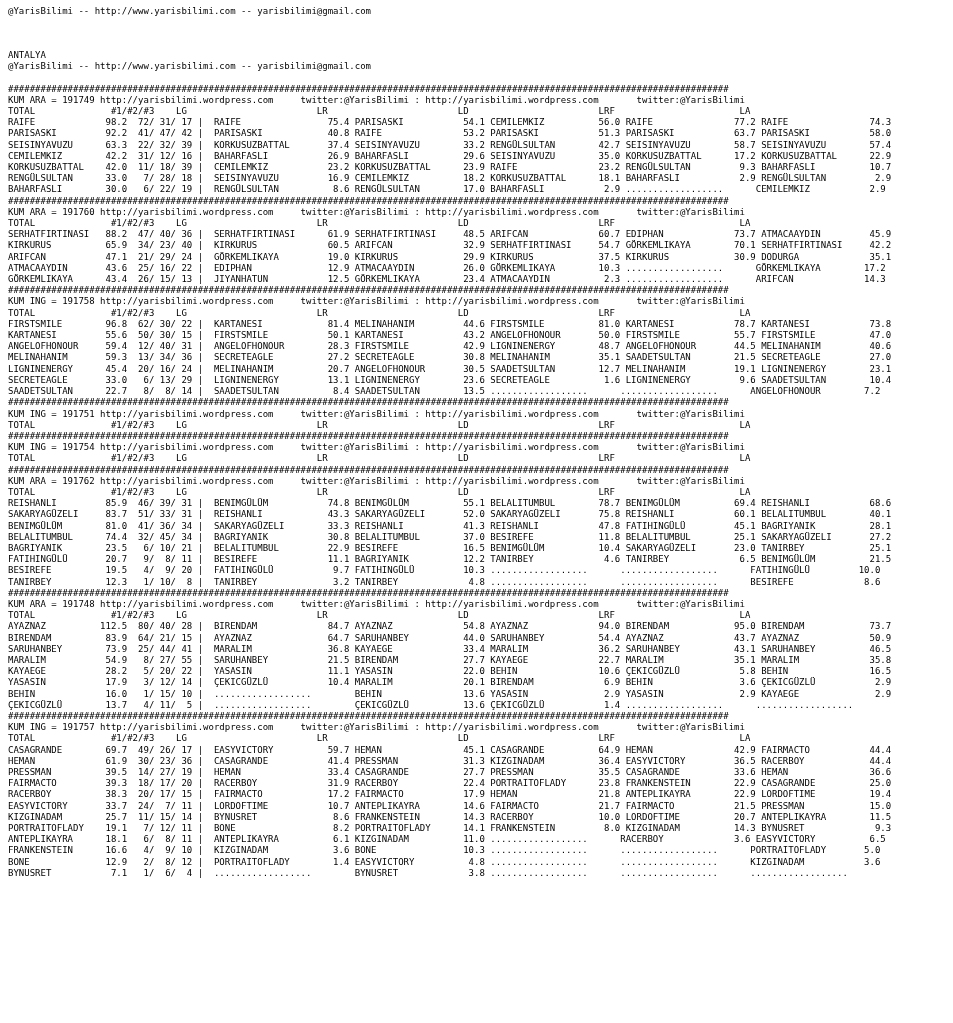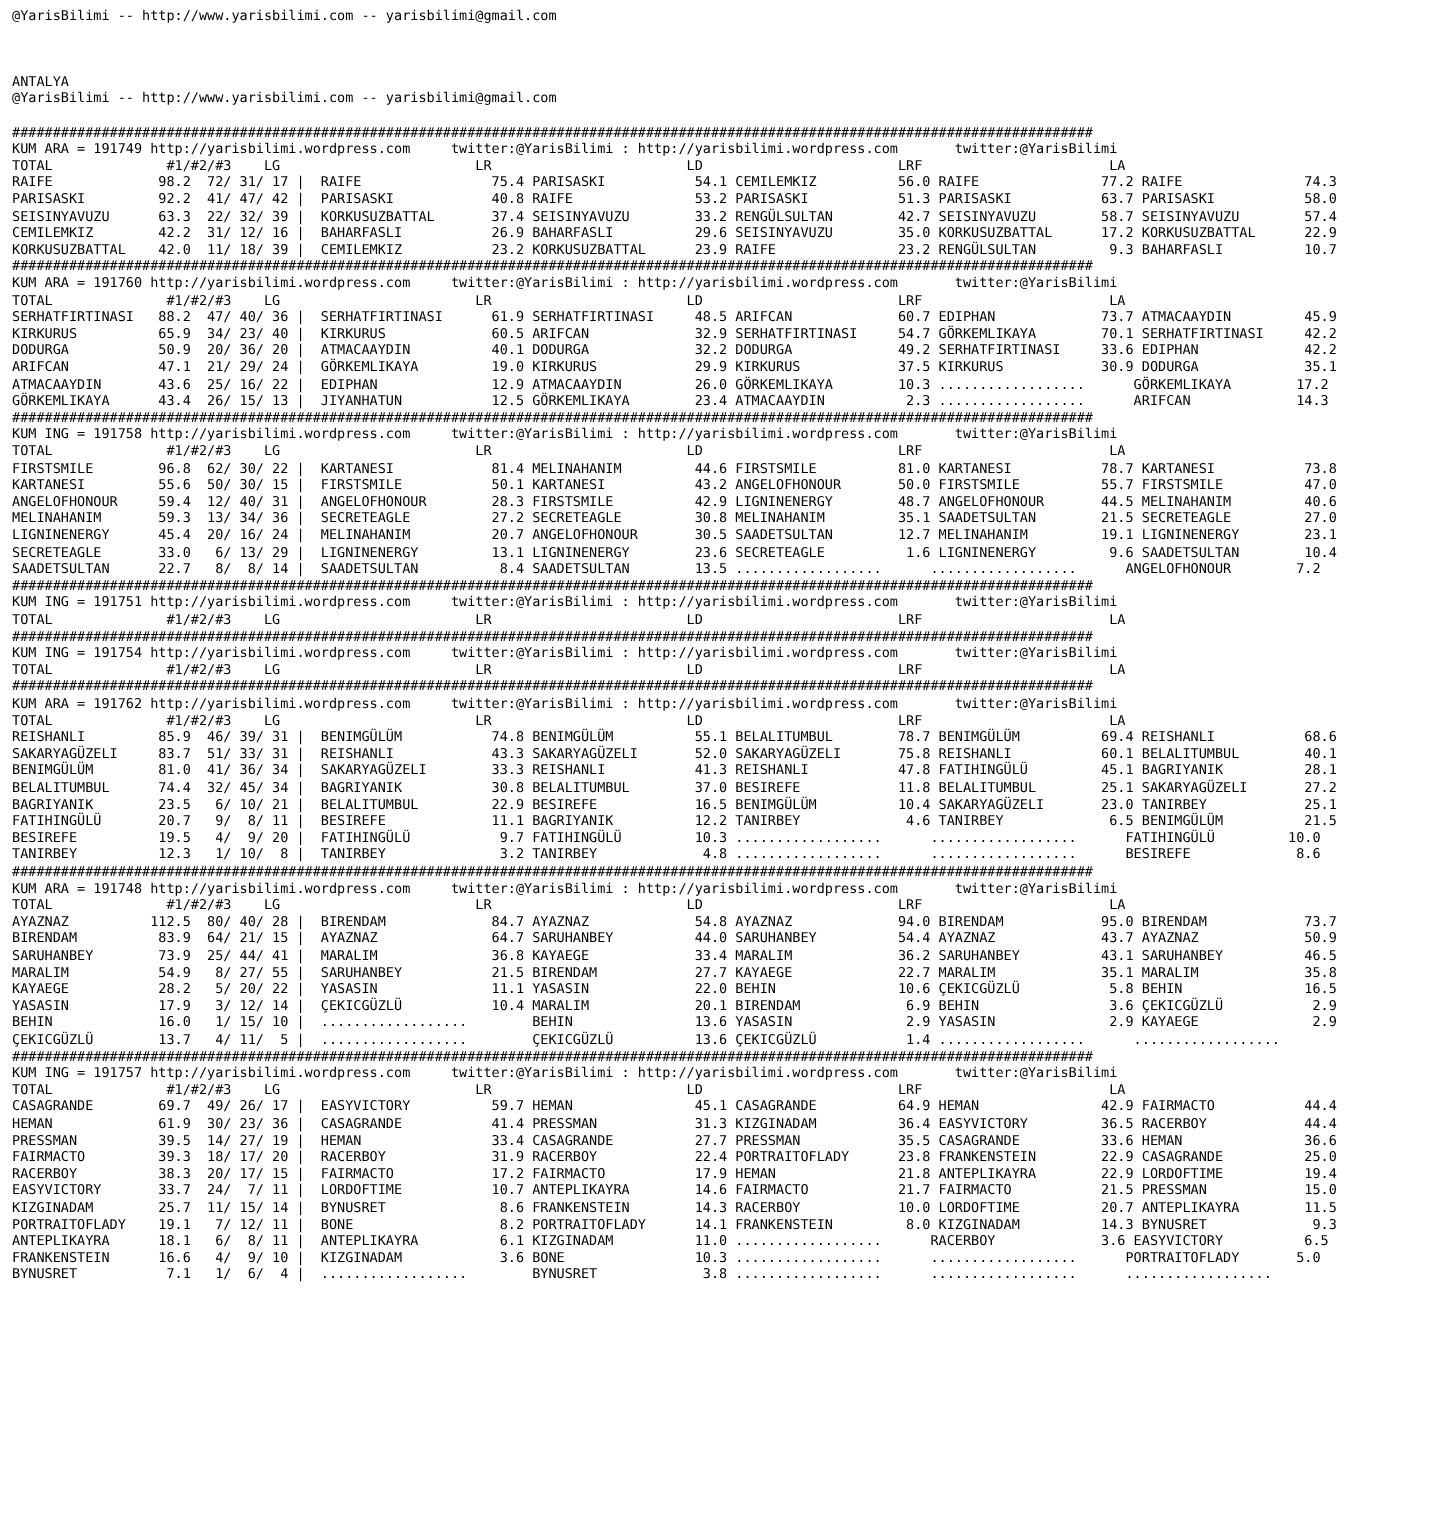--- a/index.html
+++ b/index.html
@@ -47,26 +47,27 @@
 
   <div id="races-container">
       <pre class="block">#####################################################################################################################################</pre>
       <pre class="block">KUM ARA = 191749 http://yarisbilimi.wordpress.com     twitter:@YarisBilimi : http://yarisbilimi.wordpress.com       twitter:@YarisBilimi</pre>
       <pre class="block">TOTAL              #1/#2/#3    LG                        LR                        LD                        LRF                       LA</pre>
       <pre class="block">RAIFE             98.2  72/ 31/ 17 |  RAIFE                75.4 PARISASKI           54.1 CEMILEMKIZ          56.0 RAIFE               77.2 RAIFE               74.3</pre>
       <pre class="block">PARISASKI         92.2  41/ 47/ 42 |  PARISASKI            40.8 RAIFE               53.2 PARISASKI           51.3 PARISASKI           63.7 PARISASKI           58.0</pre>
       <pre class="block">SEISINYAVUZU      63.3  22/ 32/ 39 |  KORKUSUZBATTAL       37.4 SEISINYAVUZU        33.2 RENGÜLSULTAN        42.7 SEISINYAVUZU        58.7 SEISINYAVUZU        57.4</pre>
       <pre class="block">CEMILEMKIZ        42.2  31/ 12/ 16 |  BAHARFASLI           26.9 BAHARFASLI          29.6 SEISINYAVUZU        35.0 KORKUSUZBATTAL      17.2 KORKUSUZBATTAL      22.9</pre>
       <pre class="block">KORKUSUZBATTAL    42.0  11/ 18/ 39 |  CEMILEMKIZ           23.2 KORKUSUZBATTAL      23.9 RAIFE               23.2 RENGÜLSULTAN         9.3 BAHARFASLI          10.7</pre>
+      <pre class="block">RENGÜLSULTAN      33.0   7/ 28/ 18 |  SEISINYAVUZU         16.9 CEMILEMKIZ          18.2 KORKUSUZBATTAL      18.1 BAHARFASLI           2.9 RENGÜLSULTAN         2.9</pre>
+      <pre class="block">BAHARFASLI        30.0   6/ 22/ 19 |  RENGÜLSULTAN          8.6 RENGÜLSULTAN        17.0 BAHARFASLI           2.9 ..................      CEMILEMKIZ           2.9</pre>
       <pre class="block">#####################################################################################################################################</pre>
       <pre class="block">KUM ARA = 191760 http://yarisbilimi.wordpress.com     twitter:@YarisBilimi : http://yarisbilimi.wordpress.com       twitter:@YarisBilimi</pre>
       <pre class="block">TOTAL              #1/#2/#3    LG                        LR                        LD                        LRF                       LA</pre>
       <pre class="block">SERHATFIRTINASI   88.2  47/ 40/ 36 |  SERHATFIRTINASI      61.9 SERHATFIRTINASI     48.5 ARIFCAN             60.7 EDIPHAN             73.7 ATMACAAYDIN         45.9</pre>
       <pre class="block">KIRKURUS          65.9  34/ 23/ 40 |  KIRKURUS             60.5 ARIFCAN             32.9 SERHATFIRTINASI     54.7 GÖRKEMLIKAYA        70.1 SERHATFIRTINASI     42.2</pre>
-      <pre class="block">DODURGA           50.9  20/ 36/ 20 |  ATMACAAYDIN          40.1 DODURGA             32.2 DODURGA             49.2 SERHATFIRTINASI     33.6 EDIPHAN             42.2</pre>
       <pre class="block">ARIFCAN           47.1  21/ 29/ 24 |  GÖRKEMLIKAYA         19.0 KIRKURUS            29.9 KIRKURUS            37.5 KIRKURUS            30.9 DODURGA             35.1</pre>
       <pre class="block">ATMACAAYDIN       43.6  25/ 16/ 22 |  EDIPHAN              12.9 ATMACAAYDIN         26.0 GÖRKEMLIKAYA        10.3 ..................      GÖRKEMLIKAYA        17.2</pre>
       <pre class="block">GÖRKEMLIKAYA      43.4  26/ 15/ 13 |  JIYANHATUN           12.5 GÖRKEMLIKAYA        23.4 ATMACAAYDIN          2.3 ..................      ARIFCAN             14.3</pre>
       <pre class="block">#####################################################################################################################################</pre>
       <pre class="block">KUM ING = 191758 http://yarisbilimi.wordpress.com     twitter:@YarisBilimi : http://yarisbilimi.wordpress.com       twitter:@YarisBilimi</pre>
       <pre class="block">TOTAL              #1/#2/#3    LG                        LR                        LD                        LRF                       LA</pre>
       <pre class="block">FIRSTSMILE        96.8  62/ 30/ 22 |  KARTANESI            81.4 MELINAHANIM         44.6 FIRSTSMILE          81.0 KARTANESI           78.7 KARTANESI           73.8</pre>
       <pre class="block">KARTANESI         55.6  50/ 30/ 15 |  FIRSTSMILE           50.1 KARTANESI           43.2 ANGELOFHONOUR       50.0 FIRSTSMILE          55.7 FIRSTSMILE          47.0</pre>
       <pre class="block">ANGELOFHONOUR     59.4  12/ 40/ 31 |  ANGELOFHONOUR        28.3 FIRSTSMILE          42.9 LIGNINENERGY        48.7 ANGELOFHONOUR       44.5 MELINAHANIM         40.6</pre>
       <pre class="block">MELINAHANIM       59.3  13/ 34/ 36 |  SECRETEAGLE          27.2 SECRETEAGLE         30.8 MELINAHANIM         35.1 SAADETSULTAN        21.5 SECRETEAGLE         27.0</pre>
@@ -107,16 +108,17 @@
       <pre class="block">CASAGRANDE        69.7  49/ 26/ 17 |  EASYVICTORY          59.7 HEMAN               45.1 CASAGRANDE          64.9 HEMAN               42.9 FAIRMACTO           44.4</pre>
       <pre class="block">HEMAN             61.9  30/ 23/ 36 |  CASAGRANDE           41.4 PRESSMAN            31.3 KIZGINADAM          36.4 EASYVICTORY         36.5 RACERBOY            44.4</pre>
       <pre class="block">PRESSMAN          39.5  14/ 27/ 19 |  HEMAN                33.4 CASAGRANDE          27.7 PRESSMAN            35.5 CASAGRANDE          33.6 HEMAN               36.6</pre>
       <pre class="block">FAIRMACTO         39.3  18/ 17/ 20 |  RACERBOY             31.9 RACERBOY            22.4 PORTRAITOFLADY      23.8 FRANKENSTEIN        22.9 CASAGRANDE          25.0</pre>
       <pre class="block">RACERBOY          38.3  20/ 17/ 15 |  FAIRMACTO            17.2 FAIRMACTO           17.9 HEMAN               21.8 ANTEPLIKAYRA        22.9 LORDOFTIME          19.4</pre>
       <pre class="block">EASYVICTORY       33.7  24/  7/ 11 |  LORDOFTIME           10.7 ANTEPLIKAYRA        14.6 FAIRMACTO           21.7 FAIRMACTO           21.5 PRESSMAN            15.0</pre>
       <pre class="block">KIZGINADAM        25.7  11/ 15/ 14 |  BYNUSRET              8.6 FRANKENSTEIN        14.3 RACERBOY            10.0 LORDOFTIME          20.7 ANTEPLIKAYRA        11.5</pre>
       <pre class="block">PORTRAITOFLADY    19.1   7/ 12/ 11 |  BONE                  8.2 PORTRAITOFLADY      14.1 FRANKENSTEIN         8.0 KIZGINADAM          14.3 BYNUSRET             9.3</pre>
       <pre class="block">ANTEPLIKAYRA      18.1   6/  8/ 11 |  ANTEPLIKAYRA          6.1 KIZGINADAM          11.0 ..................      RACERBOY             3.6 EASYVICTORY          6.5</pre>
       <pre class="block">FRANKENSTEIN      16.6   4/  9/ 10 |  KIZGINADAM            3.6 BONE                10.3 ..................      ..................      PORTRAITOFLADY       5.0</pre>
+      <pre class="block">BONE              12.9   2/  8/ 12 |  PORTRAITOFLADY        1.4 EASYVICTORY          4.8 ..................      ..................      KIZGINADAM           3.6</pre>
       <pre class="block">BYNUSRET           7.1   1/  6/  4 |  ..................        BYNUSRET             3.8 ..................      ..................      ..................      </pre>
     </div>
 
 </div>
 
 </body></html>

